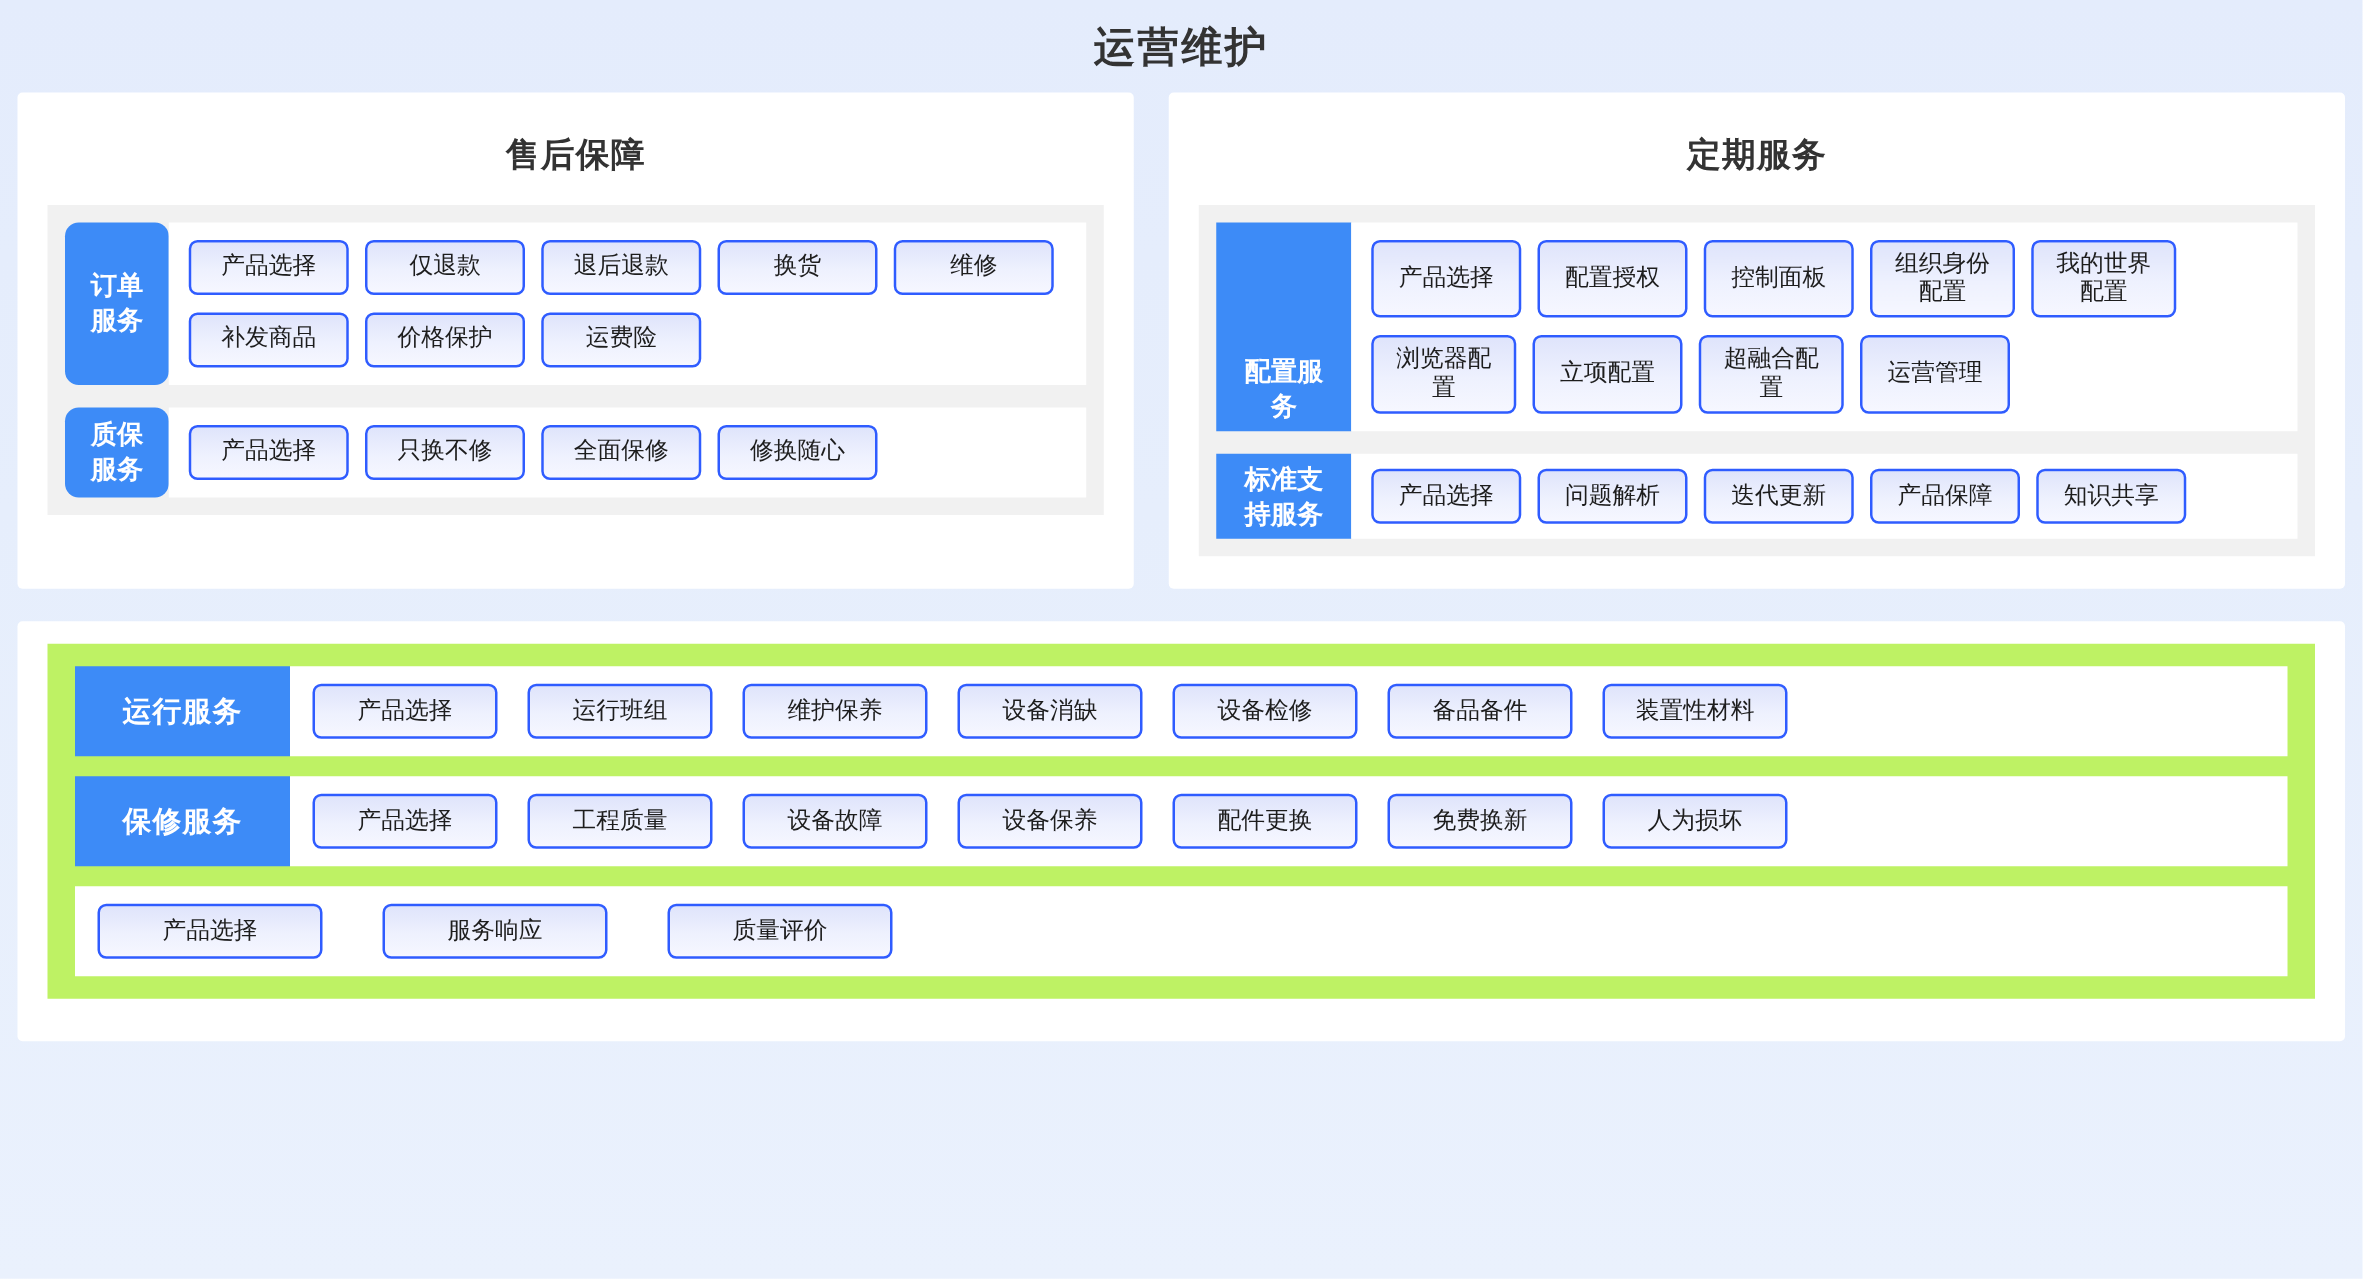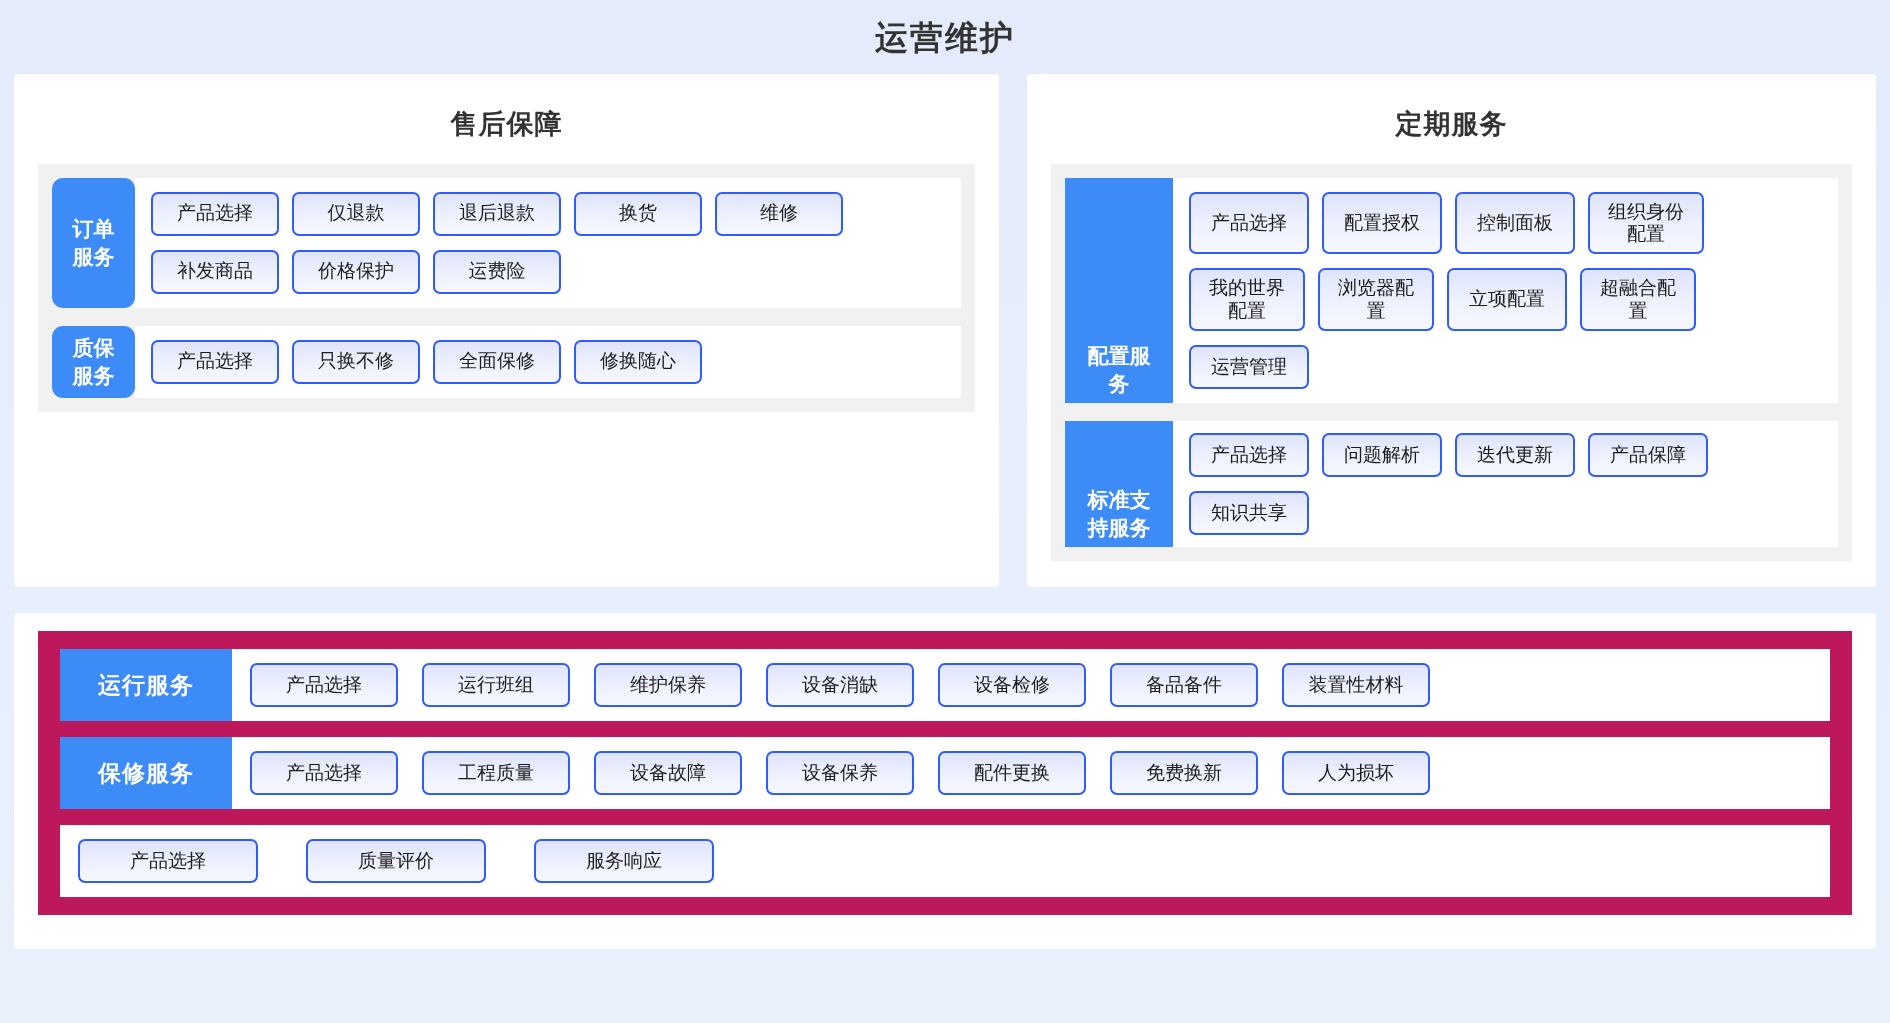--- a/index.html
+++ b/index.html
@@ -40,21 +40,21 @@
     display: flex;
     gap: 28px;
     align-items: stretch;
   }
   .card {
     background: #ffffff;
     border-radius: 4px;
     box-sizing: border-box;
     padding: 22px 24px 26px 24px;
   }
-  .card-after  { width: 985px; }
+  .card-after  { width: 893px; }
   .card-period { flex: 1; }
 
   .card-title {
     text-align: center;
     font-size: 27px;
     font-weight: bold;
     color: #333333;
     letter-spacing: 1px;
     margin: 10px 0 22px 0;
   }
@@ -134,21 +134,21 @@
 
   
   .bottom-card {
     background: #ffffff;
     border-radius: 4px;
     margin-top: 26px;
     padding: 18px 24px 34px 24px;
     box-sizing: border-box;
   }
   .bottom-grey {
-    background: #be185d;
+    background: #bef264;
     padding: 18px 22px;
     box-sizing: border-box;
   }
   .bottom-row {
     display: flex;
     align-items: stretch;
     margin-bottom: 16px;
   }
   .bottom-row:last-child { margin-bottom: 0; }
 
@@ -299,21 +299,21 @@
           <div class="chip s-c">设备保养</div>
           <div class="chip s-c">配件更换</div>
           <div class="chip s-c">免费换新</div>
           <div class="chip s-c">人为损坏</div>
         </div>
       </div>
 
       <div class="bottom-row">
         <div class="bottom-items spread">
           <div class="chip s-d">产品选择</div>
+          <div class="chip s-d">服务响应</div>
           <div class="chip s-d">质量评价</div>
-          <div class="chip s-d">服务响应</div>
         </div>
       </div>
 
     </div>
   </div>
 
 </div>
 
 </body></html>

